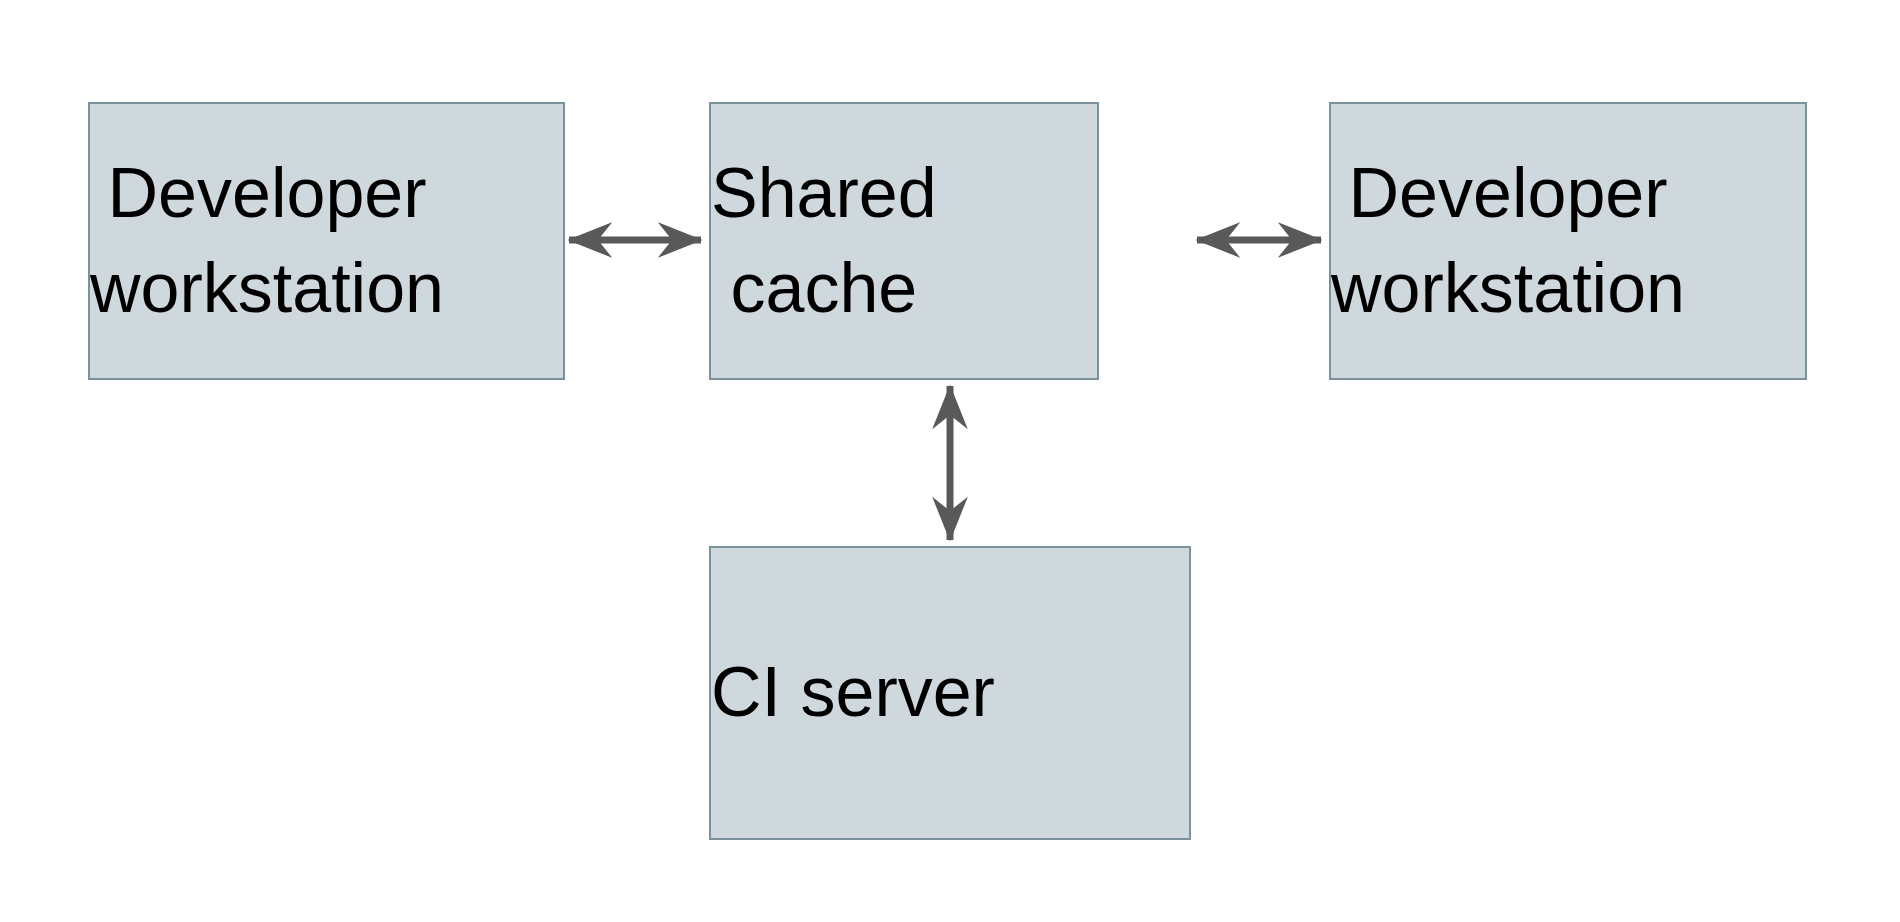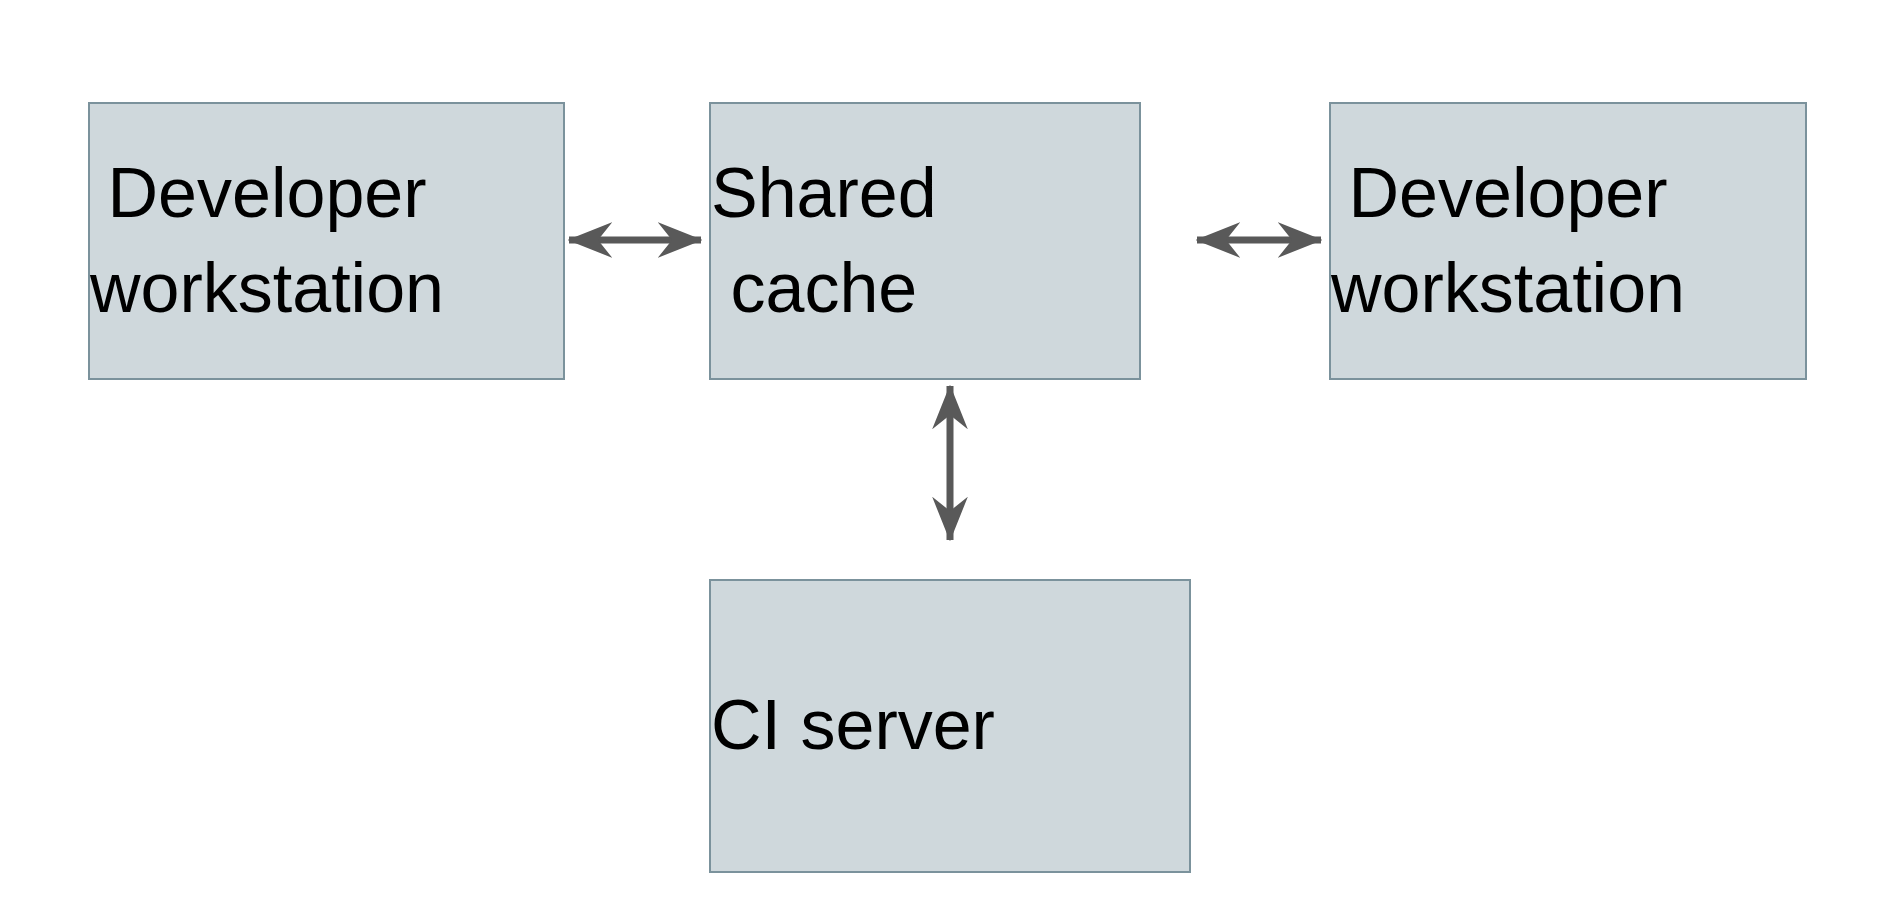--- a/index.html
+++ b/index.html
@@ -45,23 +45,23 @@
     justify-content: flex-start;
     text-align: center;
     color: var(--text);
     font-size: 70px;
     line-height: 1.36;
     white-space: pre-line;
     letter-spacing: 0px;
   }
 
   .node-ws-left   { left: 88px;   top: 102px; width: 477px; height: 278px; }
-  .node-cache     { left: 709px;  top: 102px; width: 432px; height: 278px; }
+  .node-cache     { left: 709px;  top: 102px; width: 390px; height: 278px; }
   .node-ws-right  { left: 1329px; top: 102px; width: 478px; height: 278px; }
-  .node-ci        { left: 709px;  top: 546px; width: 482px; height: 294px; margin-top: 33px; }
+  .node-ci        { left: 709px;  top: 546px; width: 482px; height: 294px; }
 </style>
 </head>
 <body>
 
 <div class="canvas">
 
   <svg class="edges-layer" viewBox="0 0 1900 922" xmlns="http://www.w3.org/2000/svg" aria-hidden="true">
     <defs>
       <marker id="barb" viewBox="0 0 10 8" refX="9.7" refY="4" markerWidth="6.4" markerHeight="5.1" orient="auto-start-reverse" markerUnits="strokeWidth">
         <path class="arrowhead" d="M10 4 L0 0 L3.2 4 L0 8 Z"></path>

